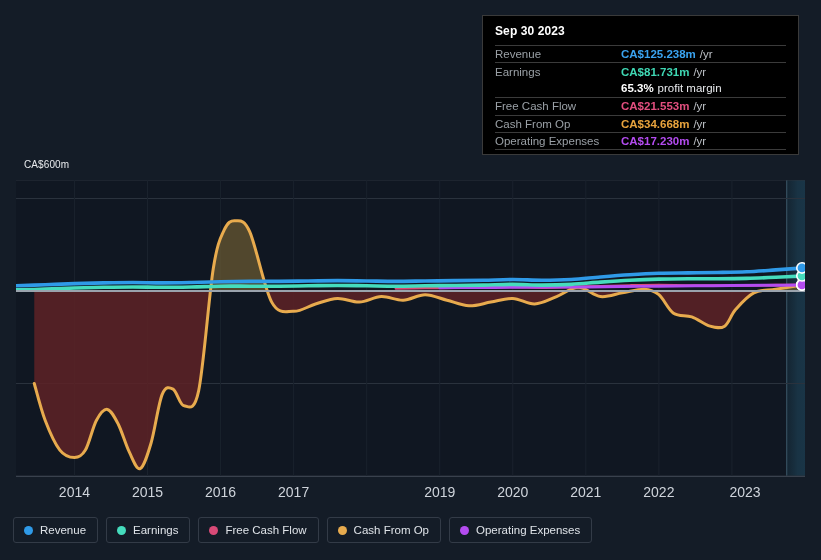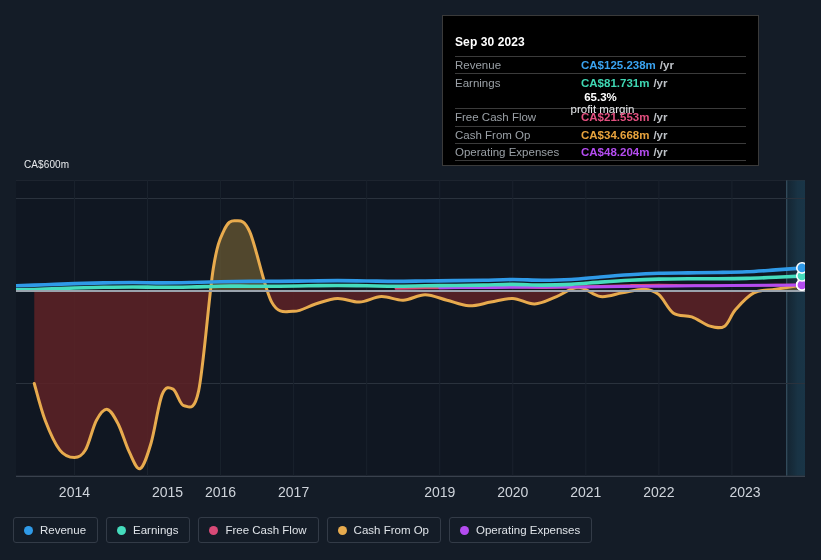--- a/index.html
+++ b/index.html
@@ -36,42 +36,42 @@
     white-space: nowrap;
   }
   #x-axis-line {
     position: absolute; left: 16px; top: 476px;
     width: 789px; height: 1px; background: #39414d;
   }
 
   
   #tooltip {
     position: absolute;
-    left: 442px; top: 15px;
+    left: 482px; top: 15px;
     width: 317px;
     background: #000000;
     border: 1px solid #3a3a3a;
-    padding: 18px 12px 4px 12px;
+    padding: 7px 12px 4px 12px;
     z-index: 20;
   }
   #tooltip-date {
     color: #ffffff; font-size: 12px; font-weight: bold;
     padding: 1px 0 7px 0; letter-spacing: .1px;
   }
   .tt-row {
     display: flex; align-items: center;
     border-top: 1px solid #3b3b3b;
     height: 17.4px;
     font-size: 11.5px;
     white-space: nowrap;
   }
-  .tt-row.noborder { border-top: none; flex-direction: column; }
+  .tt-row.noborder { border-top: none; }
   .tt-label { color: #9aa0a6; width: 126px; flex: none; }
   .tt-value { font-weight: bold; }
-  .tt-unit { color: #bdc1c6; margin-left: 4px; font-weight: bold; }
+  .tt-unit { color: #bdc1c6; margin-left: 4px; font-weight: normal; }
   .tt-margin-note { color: #e8eaed; font-weight: normal; }
   #tooltip-bottomrule { border-top: 1px solid #3b3b3b; height: 1px; }
 
   
   #legend {
     position: absolute; left: 13px; top: 517px;
     display: flex; gap: 8px;
   }
   .legend-item {
     display: flex; align-items: center; gap: 7px;
@@ -153,21 +153,21 @@
           <circle cx="786" cy="104.895" r="5.2" fill="#b44cf0" stroke="#ffffff" stroke-width="1.6"></circle>
           <circle cx="786" cy="95.83" r="5.2" fill="#45dcbd" stroke="#ffffff" stroke-width="1.6"></circle>
           <circle cx="786" cy="87.875" r="5.2" fill="#2f9ae8" stroke="#ffffff" stroke-width="1.6"></circle>
         </g>
     </svg>
   </div>
 
   <div id="x-axis-line"></div>
   <div id="x-labels">
       <div class="x-label" style="left: 74.4444px; top: 484px;">2014</div>
-      <div class="x-label" style="left: 147.5px; top: 484px; margin-left: 20px;">2015</div>
+      <div class="x-label" style="left: 147.5px; top: 484px;">2015</div>
       <div class="x-label" style="left: 220.556px; top: 484px;">2016</div>
       <div class="x-label" style="left: 293.611px; top: 484px;">2017</div>
       <div class="x-label" style="left: 366.667px; top: 484px; margin-top: 36px;">2018</div>
       <div class="x-label" style="left: 439.722px; top: 484px;">2019</div>
       <div class="x-label" style="left: 512.778px; top: 484px;">2020</div>
       <div class="x-label" style="left: 585.833px; top: 484px;">2021</div>
       <div class="x-label" style="left: 658.889px; top: 484px;">2022</div>
       <div class="x-label" style="left: 745px; top: 484px;">2023</div>
     </div>
 
@@ -194,21 +194,21 @@
           <div class="tt-value" style="color: rgb(226, 79, 127);">CA$21.553m</div>
           <div class="tt-unit">/yr</div>
         </div>
         <div class="tt-row">
           <div class="tt-label">Cash From Op</div>
           <div class="tt-value" style="color: rgb(232, 163, 61);">CA$34.668m</div>
           <div class="tt-unit">/yr</div>
         </div>
         <div class="tt-row">
           <div class="tt-label">Operating Expenses</div>
-          <div class="tt-value" style="color: rgb(180, 76, 240);">CA$48.204m</div>
+          <div class="tt-value" style="color: rgb(180, 76, 240);">CA$17.230m</div>
           <div class="tt-unit">/yr</div>
         </div>
       </div>
     <div id="tooltip-bottomrule"></div>
   </div>
 
   <div id="legend">
       <div class="legend-item">
         <span class="legend-dot" style="background: rgb(47, 154, 232);"></span>
         <span class="legend-label">Revenue</span>

